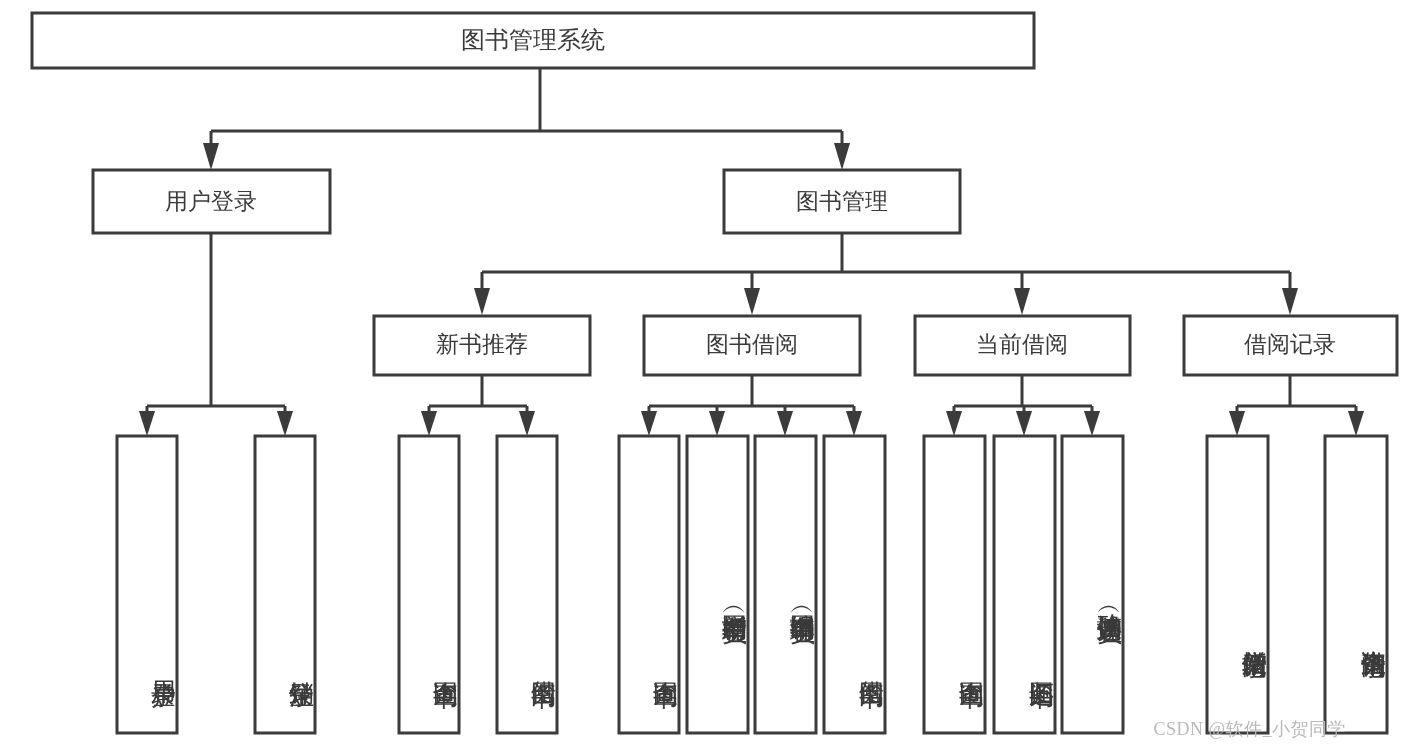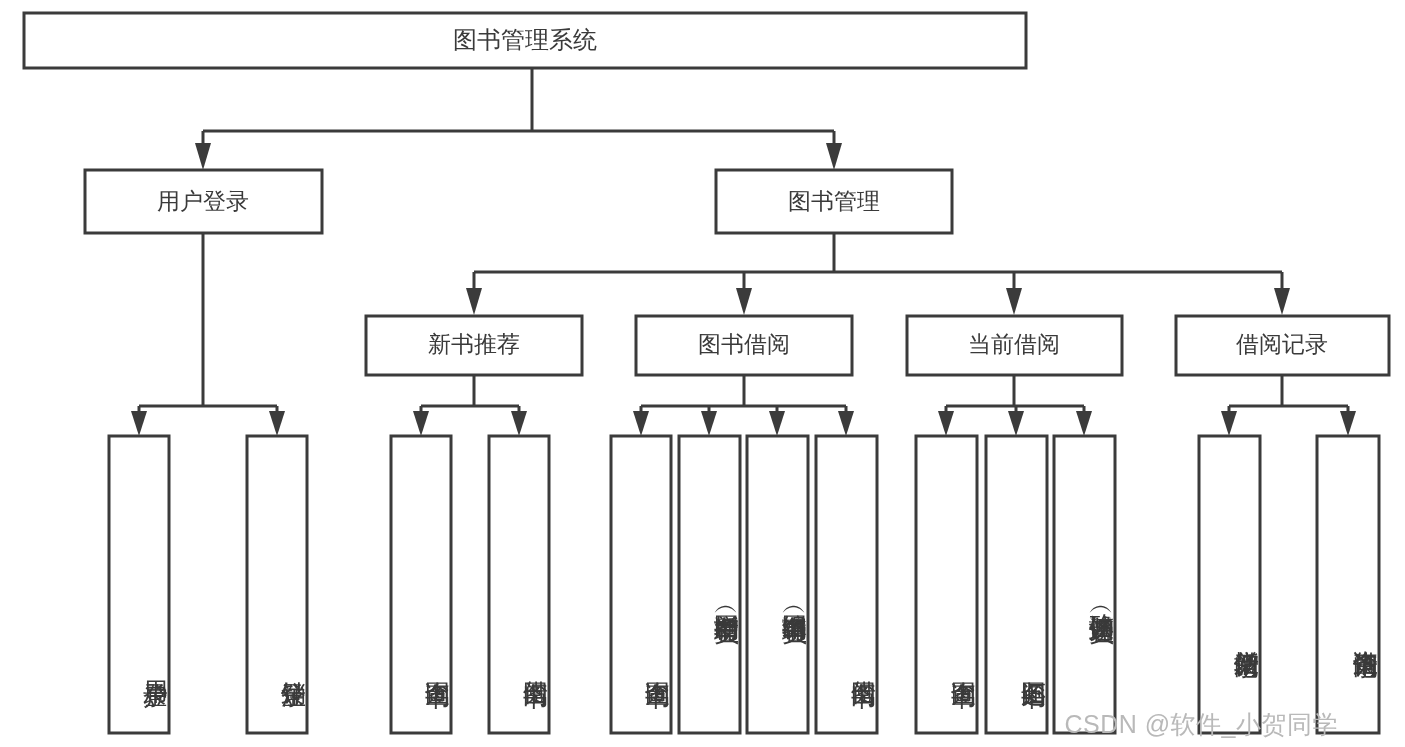--- a/index.html
+++ b/index.html
@@ -9,21 +9,21 @@
   }
   body {
     width: 1405px;
     height: 747px;
     font-family: "Liberation Sans", "DejaVu Sans", sans-serif;
     overflow: hidden;
     position: relative;
   }
   #diagram-root {
     position: absolute;
-    left: 4px;
+    left: 12px;
     top: 0;
     width: 1348px;
     height: 747px;
   }
   svg#flow {
     display: block;
     width: 1405px;
     height: 747px;
   }
   .node-rect {
@@ -64,22 +64,22 @@
     display: flex;
     align-items: flex-start;
     justify-content: center;
     pointer-events: none;
     white-space: nowrap;
   }
   .watermark {
     position: absolute;
     right: 14px;
     bottom: 6px;
-    font-family: Liberation Sans, sans-serif;
-    font-size: 25px;
+    font-family: Liberation Serif, serif;
+    font-size: 18px;
     color: #b9b9b9;
     letter-spacing: 0.5px;
     user-select: none;
     margin-left: 32px;
   }
 </style>
 </head>
 <body>
 
 <div id="diagram-root">

